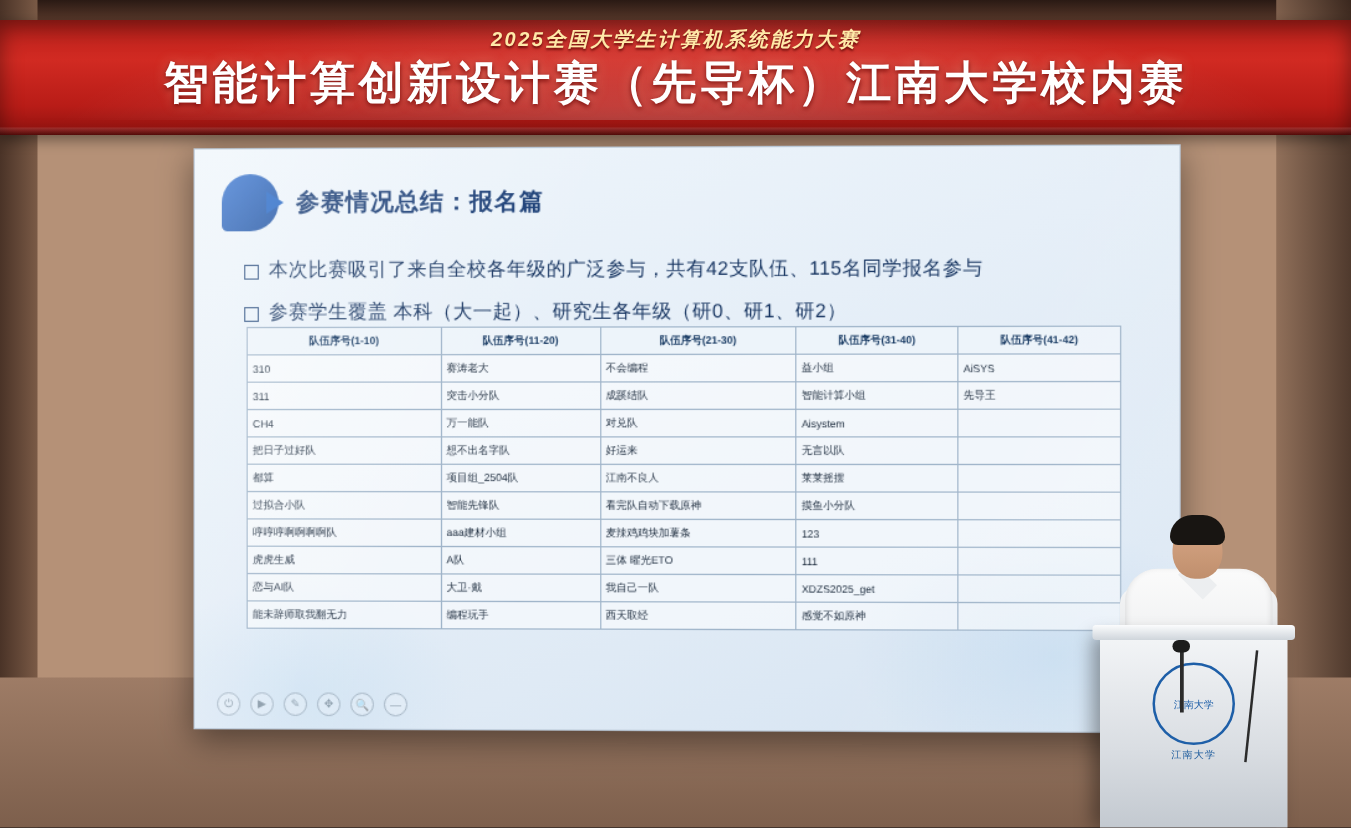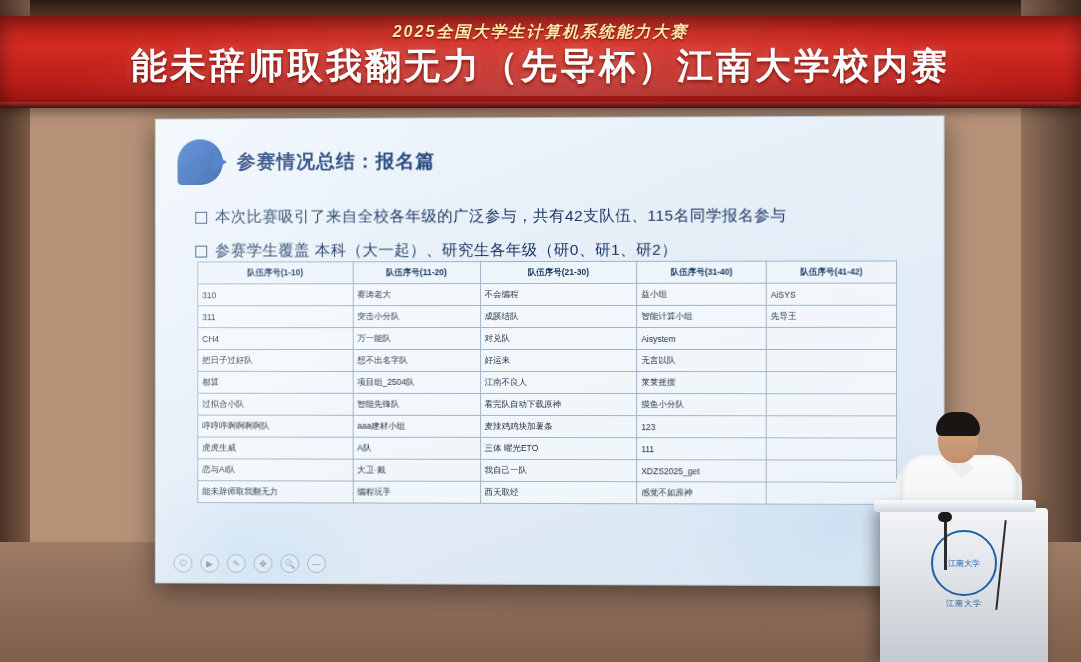--- a/index.html
+++ b/index.html
@@ -63,21 +63,21 @@
   .tbl th,.tbl td{border:1px solid #9fb4c9;padding:2px 4px;height:17px;vertical-align:middle;}
   .tbl th{background:rgba(236,243,250,.9);text-align:center;font-size:8.5px;font-weight:bold;color:#12355f;}
   .tbl td{text-align:left;}
 
   
   .slide-toolbar{position:absolute;left:18px;bottom:10px;display:flex;gap:8px;align-items:center;opacity:.55;}
   .tb-btn{width:17px;height:17px;border-radius:50%;border:1px solid #7e8f9f;display:flex;align-items:center;justify-content:center;
      font-size:9px;color:#4b5d6c;background:rgba(255,255,255,.35);}
 
   
-  .podium{position:absolute;left:880px;top:508px;width:168px;height:154px;
+  .podium{position:absolute;left:880px;top:508px;width:150px;height:154px;
     background:linear-gradient(180deg,#f3f5f7,#d9dde2 60%,#c3c9d0);
     border-radius:4px 4px 0 0;box-shadow:-6px 0 14px rgba(0,0,0,.35);}
   .podium-top{position:absolute;left:-6px;top:-8px;width:162px;height:12px;background:linear-gradient(180deg,#fbfcfd,#cfd5db);border-radius:3px;}
   .podium-logo{position:absolute;left:50%;top:22px;transform:translateX(-50%);width:62px;height:62px;border-radius:50%;
     border:2px solid #1e5fa8;display:flex;align-items:center;justify-content:center;}
   .podium-logo span{font-size:8px;color:#1e5fa8;}
   .podium-name{position:absolute;left:50%;top:90px;transform:translateX(-50%);font-size:8px;color:#24609f;letter-spacing:1px;}
 
   .speaker-head{position:absolute;left:938px;top:417px;width:40px;height:46px;border-radius:50% 50% 45% 45%;
     background:linear-gradient(180deg,#d8a887,#c08f6d);}
@@ -102,21 +102,21 @@
 
   <div class="wall"></div>
   <div class="wall-top"></div>
   <div class="ceiling-glow"></div>
   <div class="wall-left"></div>
   <div class="wall-right"></div>
   <div class="floor"></div>
 
   <div class="banner">
     <div class="banner-sub">2025全国大学生计算机系统能力大赛</div>
-    <div class="banner-main">能未辞师取我翻无力（先导杯）江南大学校内赛</div>
+    <div class="banner-main">智能计算创新设计赛（先导杯）江南大学校内赛</div>
     <div class="banner-edge"></div>
   </div>
 
   <div class="screen">
     <div class="screen-deco1"></div>
     <div class="screen-deco2"></div>
 
     <div class="slide-title-wrap">
       <div class="title-bubble"></div>
       <div class="title-arrow"></div>

